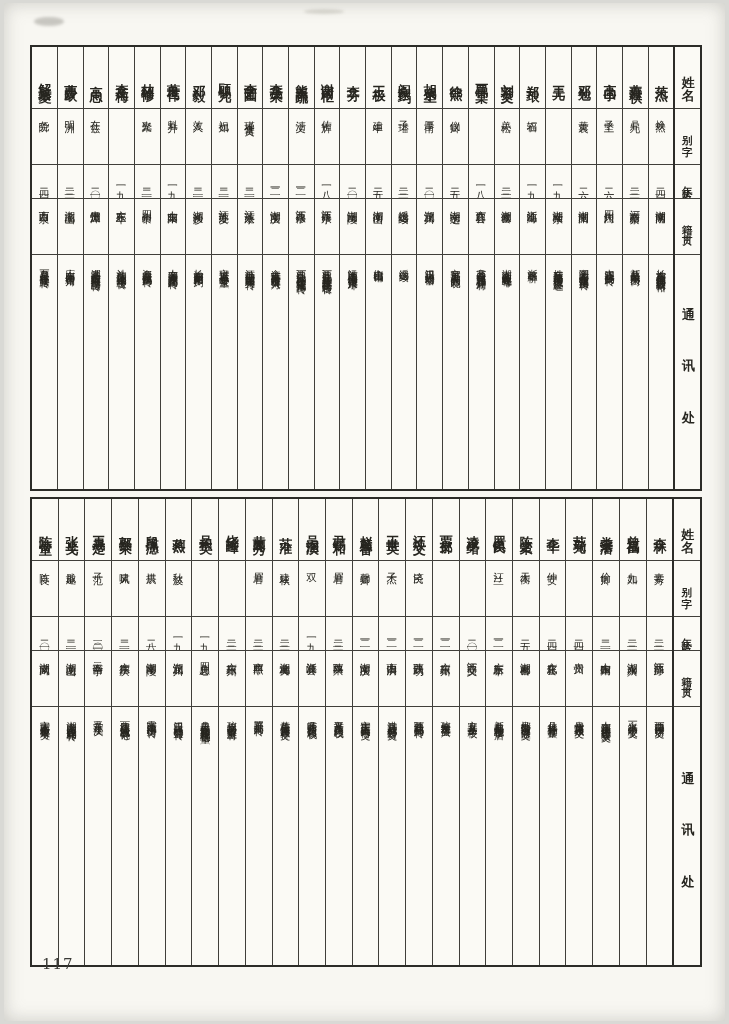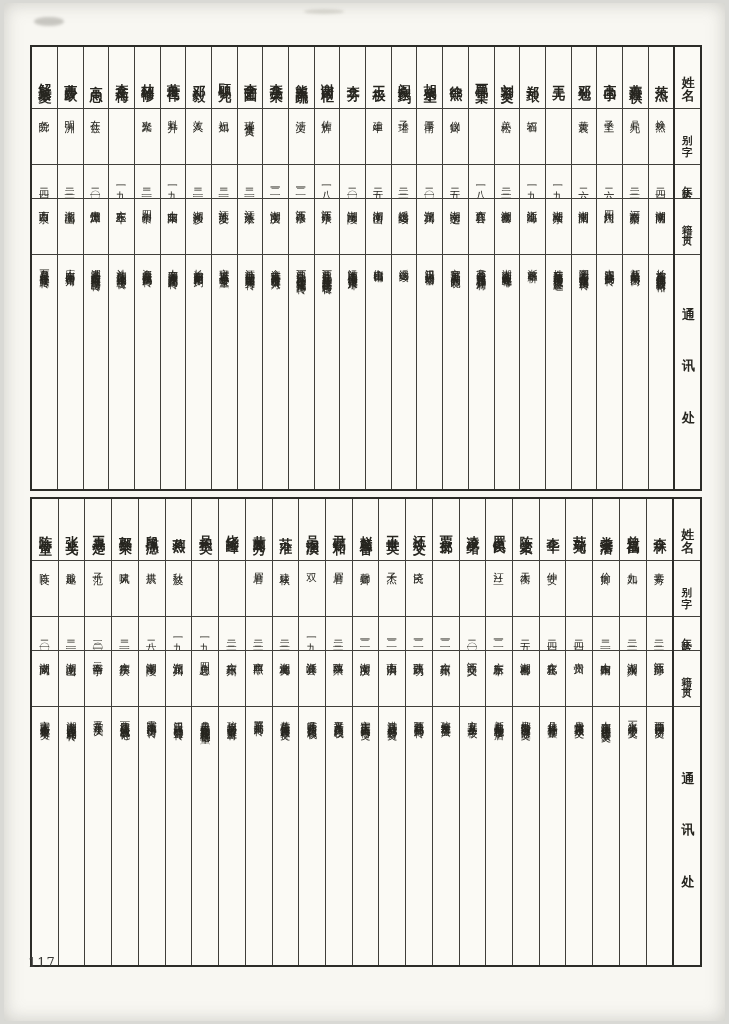--- a/index.html
+++ b/index.html
@@ -50,23 +50,23 @@
   .cell.addr .v{font-size:10px;letter-spacing:1px;line-height:1.3;}
   
   .hcell{align-items:center !important;}
   .hcell .v{font-weight:bold;font-size:12.5px;}
   .cell.name.hcell .v{letter-spacing:12px;}
   .cell.zi.hcell .v{letter-spacing:10px;}
   .cell.age.hcell .v{letter-spacing:4px;}
   .cell.origin.hcell .v{letter-spacing:10px;}
   .cell.addr.hcell .v{letter-spacing:52px;font-size:13px;}
   .page-number{
-    position:absolute;left:24px;top:952px;
+    position:absolute;left:38px;top:952px;
     font-family:"DejaVu Serif", serif;
-    font-size:13px;color:#3a3a36;letter-spacing:1px;
+    font-size:15px;color:#3a3a36;letter-spacing:1px;
   }
   .scan-artifact-a{
     position:absolute;left:30px;top:14px;width:30px;height:9px;
     background:#8f8d86;border-radius:50%;opacity:.45;filter:blur(1.5px);
   }
   .scan-artifact-b{
     position:absolute;left:300px;top:6px;width:40px;height:5px;
     background:#b9b7ae;border-radius:50%;opacity:.5;filter:blur(1.5px);
   }
 </style>

